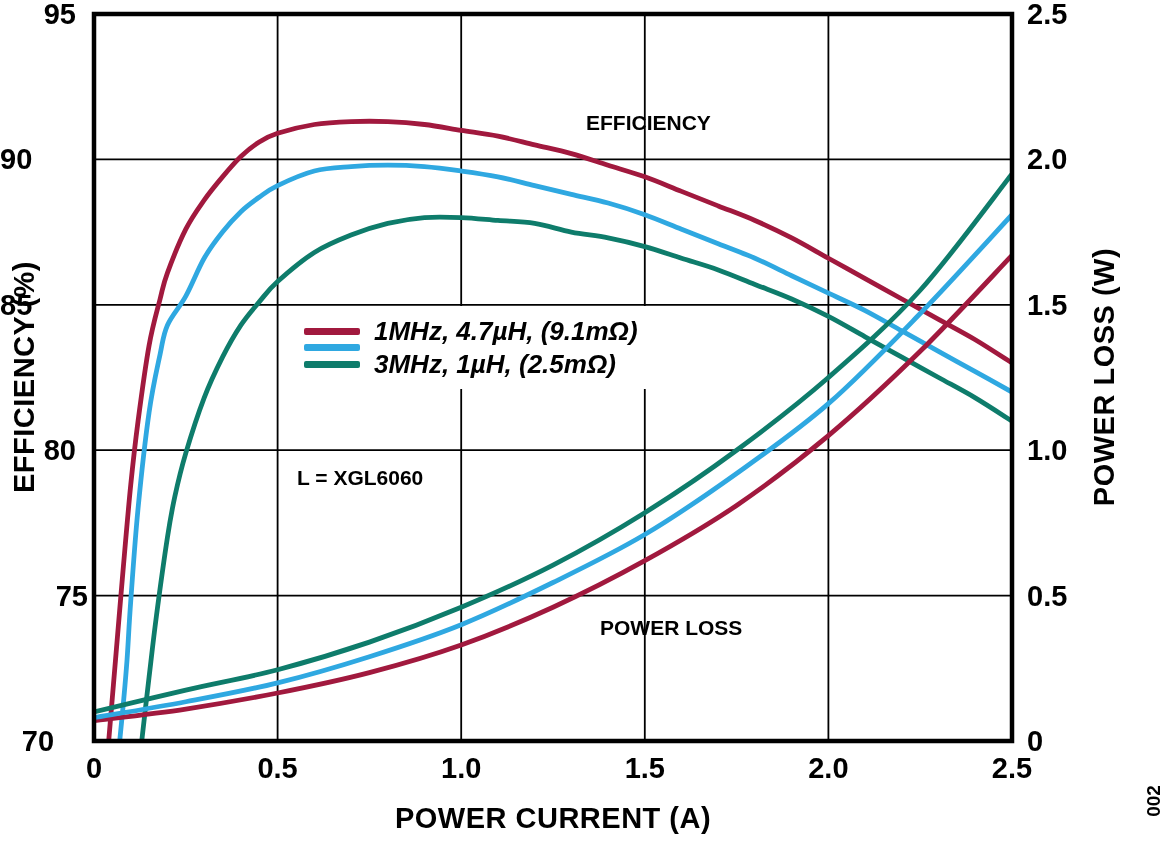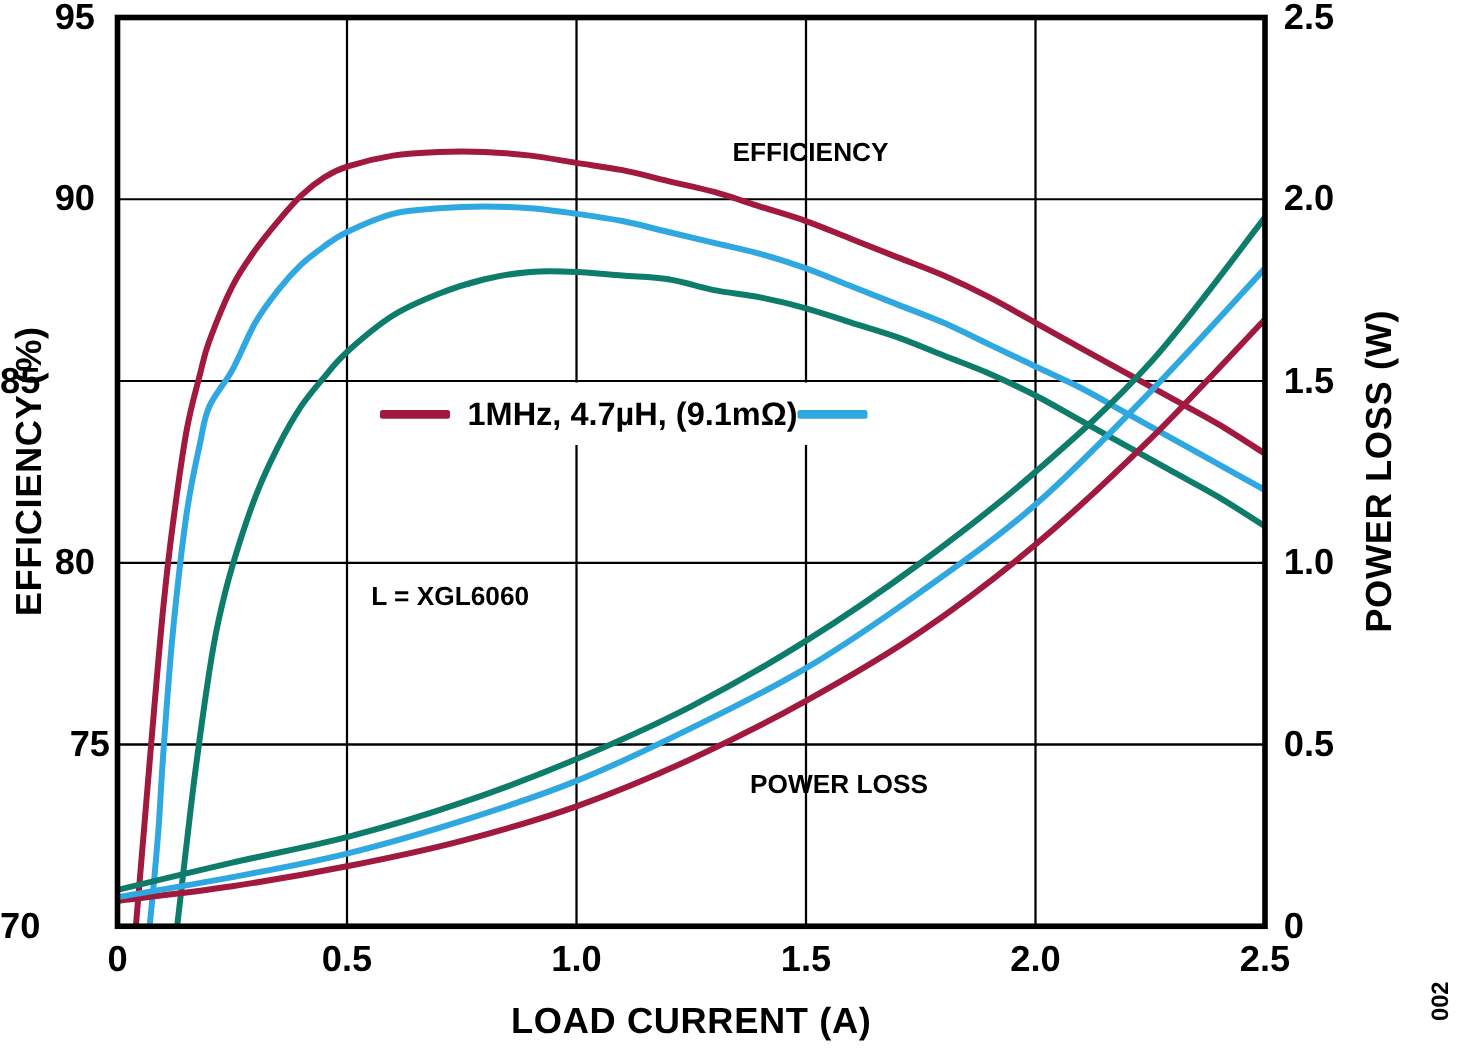--- a/index.html
+++ b/index.html
@@ -37,21 +37,22 @@
     color: #000;
     white-space: nowrap;
   }
   .legend {
     position: absolute;
     left: 286px;
     top: 306px;
     background: #ffffff;
     padding: 12px 18px 12px 18px;
     display: flex;
-    flex-direction: row;
+    flex-direction: column;
+    font-style: italic;
   }
   .legend-row { display: flex; align-items: center; gap: 14px; }
   .swatch { display: inline-block; width: 56px; height: 7px; border-radius: 2px; }
   .legend-label { font-weight: bold; font-size: 26px; line-height: 1; color: #000; white-space: nowrap; }
   .fig-num {
     position: absolute;
     left: 1153px;
     top: 801px;
     font-weight: bold;
     font-size: 19px;
@@ -90,51 +91,55 @@
         <path d="M94.00 717.74 C109.30 715.07 155.20 707.56 185.80 701.74 C216.40 695.93 247.00 690.35 277.60 682.84 C308.20 675.33 338.80 666.36 369.40 656.67 C400.00 646.97 430.60 637.04 461.20 624.68 C491.80 612.32 522.40 597.54 553.00 582.51 C583.60 567.49 614.20 552.71 644.80 534.53 C675.40 516.36 706.00 495.27 736.60 473.46 C767.20 451.65 797.80 430.33 828.40 403.67 C859.00 377.02 889.60 345.03 920.20 313.52 C950.80 282.02 996.70 231.13 1012.00 214.65" stroke="#2FA8E1"></path>
         <path d="M94.00 711.92 C109.30 708.28 155.20 697.14 185.80 690.11 C216.40 683.08 247.00 677.75 277.60 669.75 C308.20 661.76 338.80 652.55 369.40 642.13 C400.00 631.71 430.60 620.08 461.20 607.23 C491.80 594.39 522.40 580.82 553.00 565.07 C583.60 549.31 614.20 531.87 644.80 512.72 C675.40 493.58 706.00 472.74 736.60 450.20 C767.20 427.66 797.80 404.16 828.40 377.50 C859.00 350.84 889.60 324.19 920.20 290.26 C950.80 256.33 996.70 193.33 1012.00 173.94" stroke="#0E7C6B"></path>
       </g>
       <rect x="94" y="14" width="918" height="727" fill="none" stroke="#000" stroke-width="4.5"></rect>
     </svg>
 
   <div class="axis-title" style="left:24px; top:377px; transform:translate(-50%,-50%) rotate(-90deg);">EFFICIENCY (%)</div>
 
   <div class="axis-title" style="left:1104px; top:377px; transform:translate(-50%,-50%) rotate(-90deg);">POWER LOSS (W)</div>
 
-  <div class="axis-title" style="left:553px; top:818px; transform:translate(-50%,-50%);">LOAD CURRENT (A)</div>
+  <div class="axis-title" style="left:553px; top:818px; transform:translate(-50%,-50%);">POWER CURRENT (A)</div>
 
   <div class="annot" style="left:586px; top:112px;">EFFICIENCY</div>
 
   <div class="annot" style="left:600px; top:617px;">POWER LOSS</div>
 
   <div class="annot" style="left:297px; top:467px;">L = XGL6060</div>
 
   <div class="legend">
     <div class="legend-row">
       <span class="swatch" style="background: rgb(161, 25, 62);"></span>
       <span class="legend-label">1MHz, 4.7µH, (9.1mΩ)</span>
     </div>
     <div class="legend-row">
       <span class="swatch" style="background: rgb(47, 168, 225);"></span>
     </div>
+    <div class="legend-row">
+      <span class="swatch" style="background: rgb(14, 124, 107);"></span>
+      <span class="legend-label">3MHz, 1µH, (2.5mΩ)</span>
+    </div>
   </div>
 
   <div class="fig-num">002</div>
 
 <div class="tick" style="left: 94px; top: 754px; transform: translateX(-50%);">0</div>
     <div class="tick" style="left: 277.6px; top: 754px; transform: translateX(-50%);">0.5</div>
     <div class="tick" style="left: 461.2px; top: 754px; transform: translateX(-50%);">1.0</div>
     <div class="tick" style="left: 644.8px; top: 754px; transform: translateX(-50%);">1.5</div>
     <div class="tick" style="left: 828.4px; top: 754px; transform: translateX(-50%);">2.0</div>
     <div class="tick" style="left: 1012px; top: 754px; transform: translateX(-50%);">2.5</div>
-    <div class="tick" style="left: 0px; width: 76px; text-align: left; top: 727px;">70</div>
+    <div class="tick" style="left: 0px; width: 76px; text-align: center; top: 727px;">70</div>
     <div class="tick" style="left: 12px; width: 76px; text-align: right; top: 581.6px;">75</div>
     <div class="tick" style="left: 0px; width: 76px; text-align: right; top: 436.2px;">80</div>
     <div class="tick" style="left: 0px; width: 76px; top: 290.8px;">85</div>
-    <div class="tick" style="left: 0px; width: 76px; text-align: right; top: 145.4px;">90</div>
+    <div class="tick" style="left: 0px; width: 76px; text-align: left; top: 145.4px;">90</div>
     <div class="tick" style="left: 0px; width: 76px; text-align: right; top: 0px;">95</div>
     <div class="tick" style="left: 1027px; top: 727px;">0</div>
     <div class="tick" style="left: 1027px; top: 581.6px;">0.5</div>
     <div class="tick" style="left: 1027px; top: 436.2px;">1.0</div>
     <div class="tick" style="left: 1027px; top: 290.8px;">1.5</div>
     <div class="tick" style="left: 1027px; top: 145.4px;">2.0</div>
     <div class="tick" style="left: 1027px; top: 0px;">2.5</div>
   </div>
 
 </body></html>

